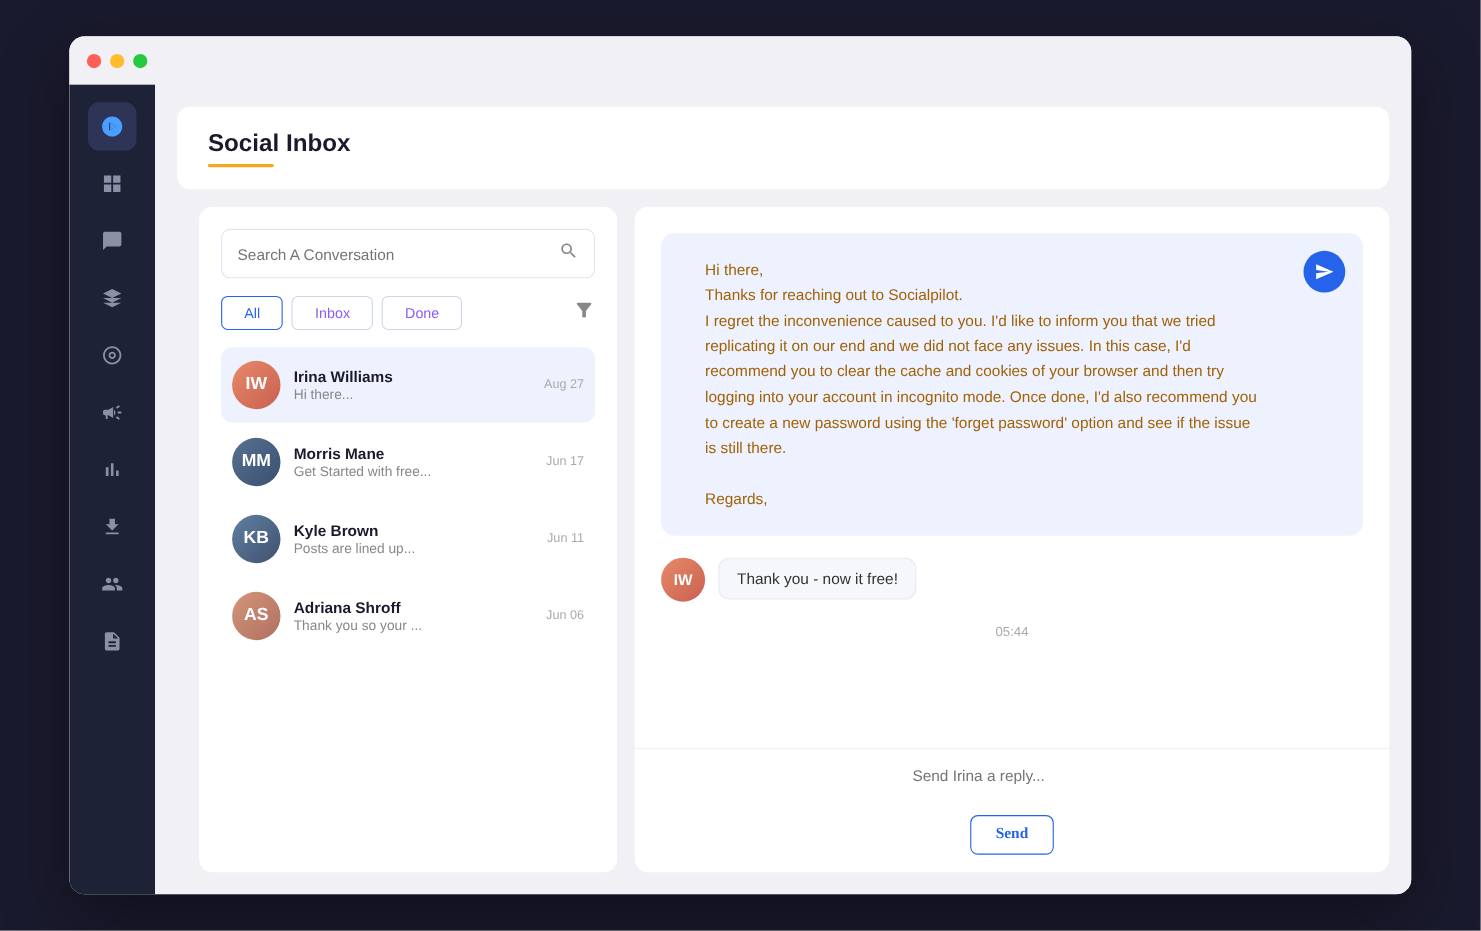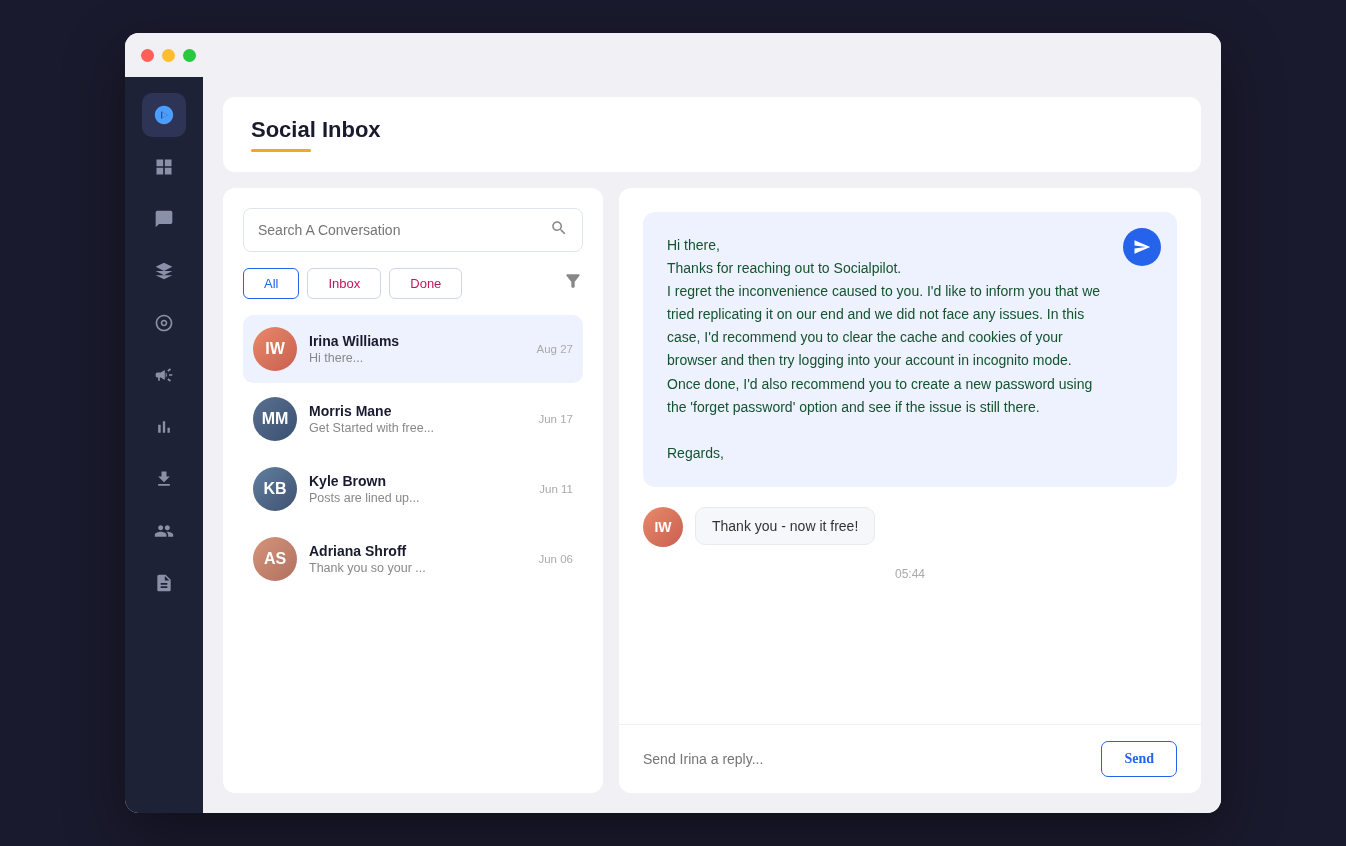--- a/index.html
+++ b/index.html
@@ -7,21 +7,21 @@
     body {
       background: #1a1a2e;
       display: flex;
       align-items: center;
       justify-content: center;
       min-height: 100vh;
       font-family: -apple-system, BlinkMacSystemFont, 'Segoe UI', sans-serif;
     }
 
     .window {
-      width: 1096px;
+      width: 1220px;
       min-height: 780px;
       background: #f0f0f5;
       border-radius: 14px;
       overflow: hidden;
       display: flex;
       flex-direction: column;
       box-shadow: 0 20px 60px rgba(0,0,0,0.4);
     }
 
     .titlebar {
@@ -112,20 +112,21 @@
 
     
     .conversation-list-panel {
       width: 380px;
       background: white;
       border-radius: 12px;
       padding: 20px;
       display: flex;
       flex-direction: column;
       gap: 16px;
+      margin-left: 20px;
     }
 
     .search-bar {
       display: flex;
       align-items: center;
       border: 1.5px solid #e0e4ef;
       border-radius: 8px;
       padding: 10px 14px;
       gap: 8px;
     }
@@ -150,21 +151,21 @@
       gap: 8px;
     }
 
     .tab-btn {
       padding: 7px 20px;
       border-radius: 6px;
       border: 1.5px solid #d0d6e8;
       background: white;
       font-size: 13px;
       font-weight: 500;
-      color: #be185d;
+      color: #8b5cf6;
       cursor: pointer;
     }
 
     .tab-btn.active {
       border-color: #2563eb;
       color: #2563eb;
       background: white;
     }
 
     .filter-icon {
@@ -293,24 +294,24 @@
       padding: 24px;
       overflow-y: auto;
       display: flex;
       flex-direction: column;
       gap: 20px;
     }
 
     .main-message-bubble {
       background: #eef2ff;
       border-radius: 12px;
-      padding: 22px 24px;
+      padding: 22px 40px;
       font-size: 14px;
       line-height: 1.65;
-      color: #14532d;
+      color: #a16207;
       position: relative;
     }
 
     .send-logo {
       position: absolute;
       top: 16px;
       right: 16px;
       width: 38px;
       height: 38px;
       background: #2563eb;
@@ -356,20 +357,21 @@
       font-size: 14px;
       color: #333;
     }
 
     .compose-area {
       border-top: 1px solid #eef0f8;
       padding: 16px 24px;
       display: flex;
       align-items: center;
       gap: 28px;
+      flex-direction: column;
     }
 
     .compose-input {
       flex: 1;
       border: none;
       outline: none;
       font-size: 14px;
       color: #888;
       background: transparent;
     }

